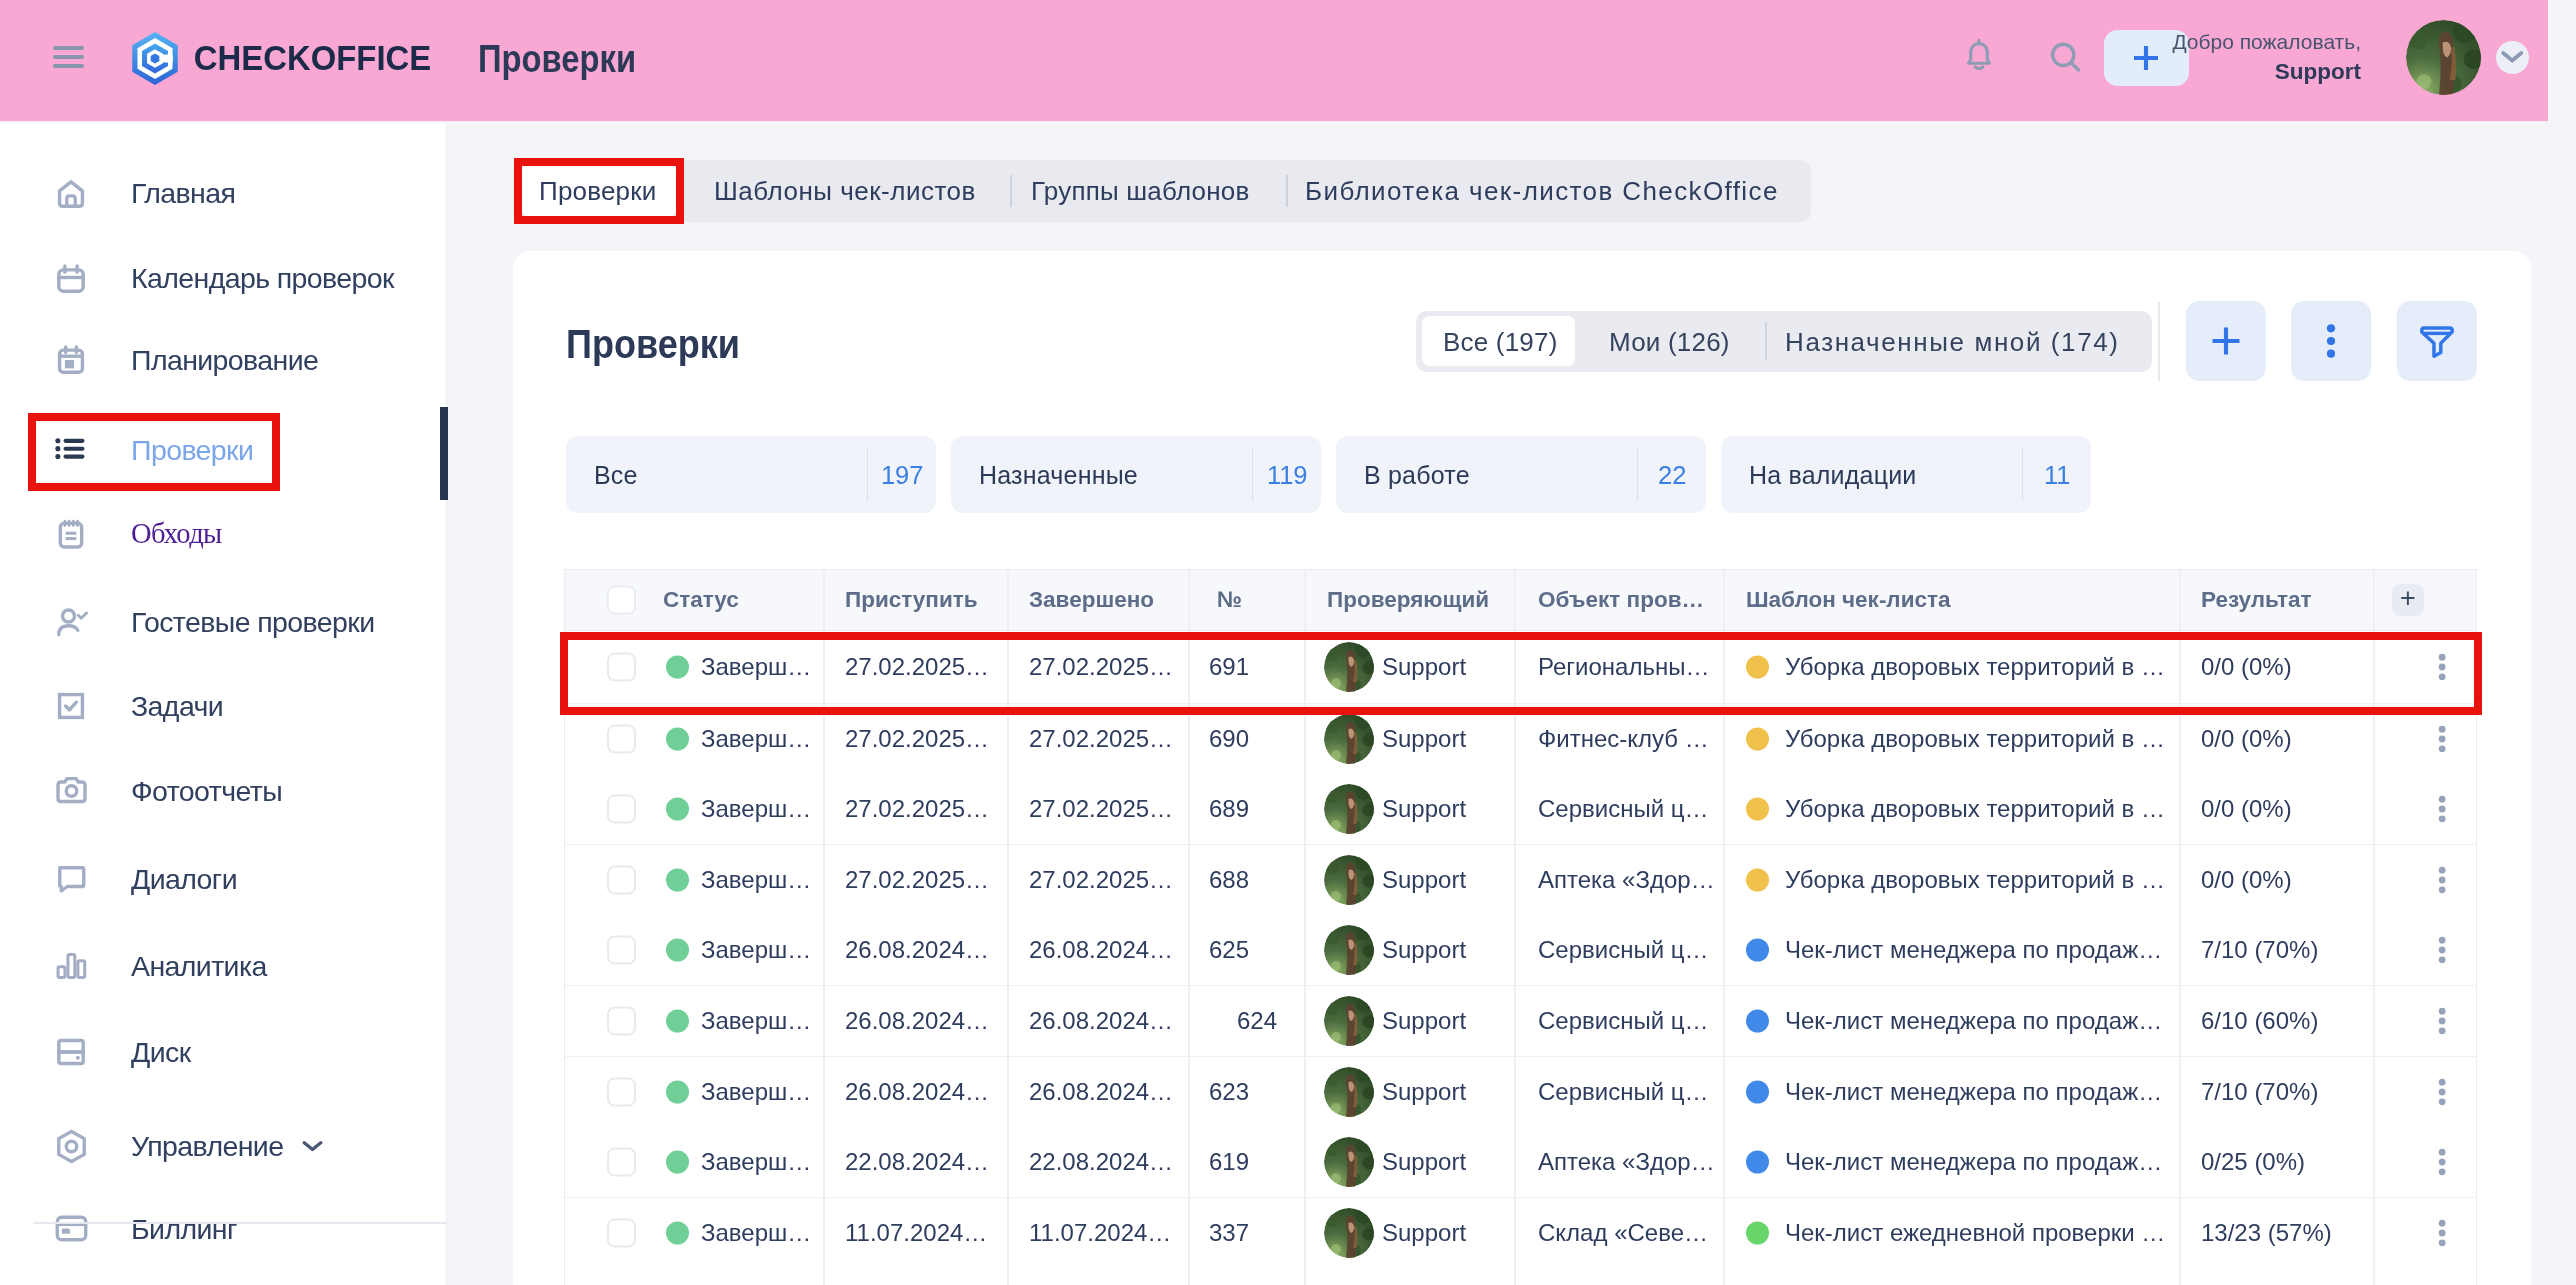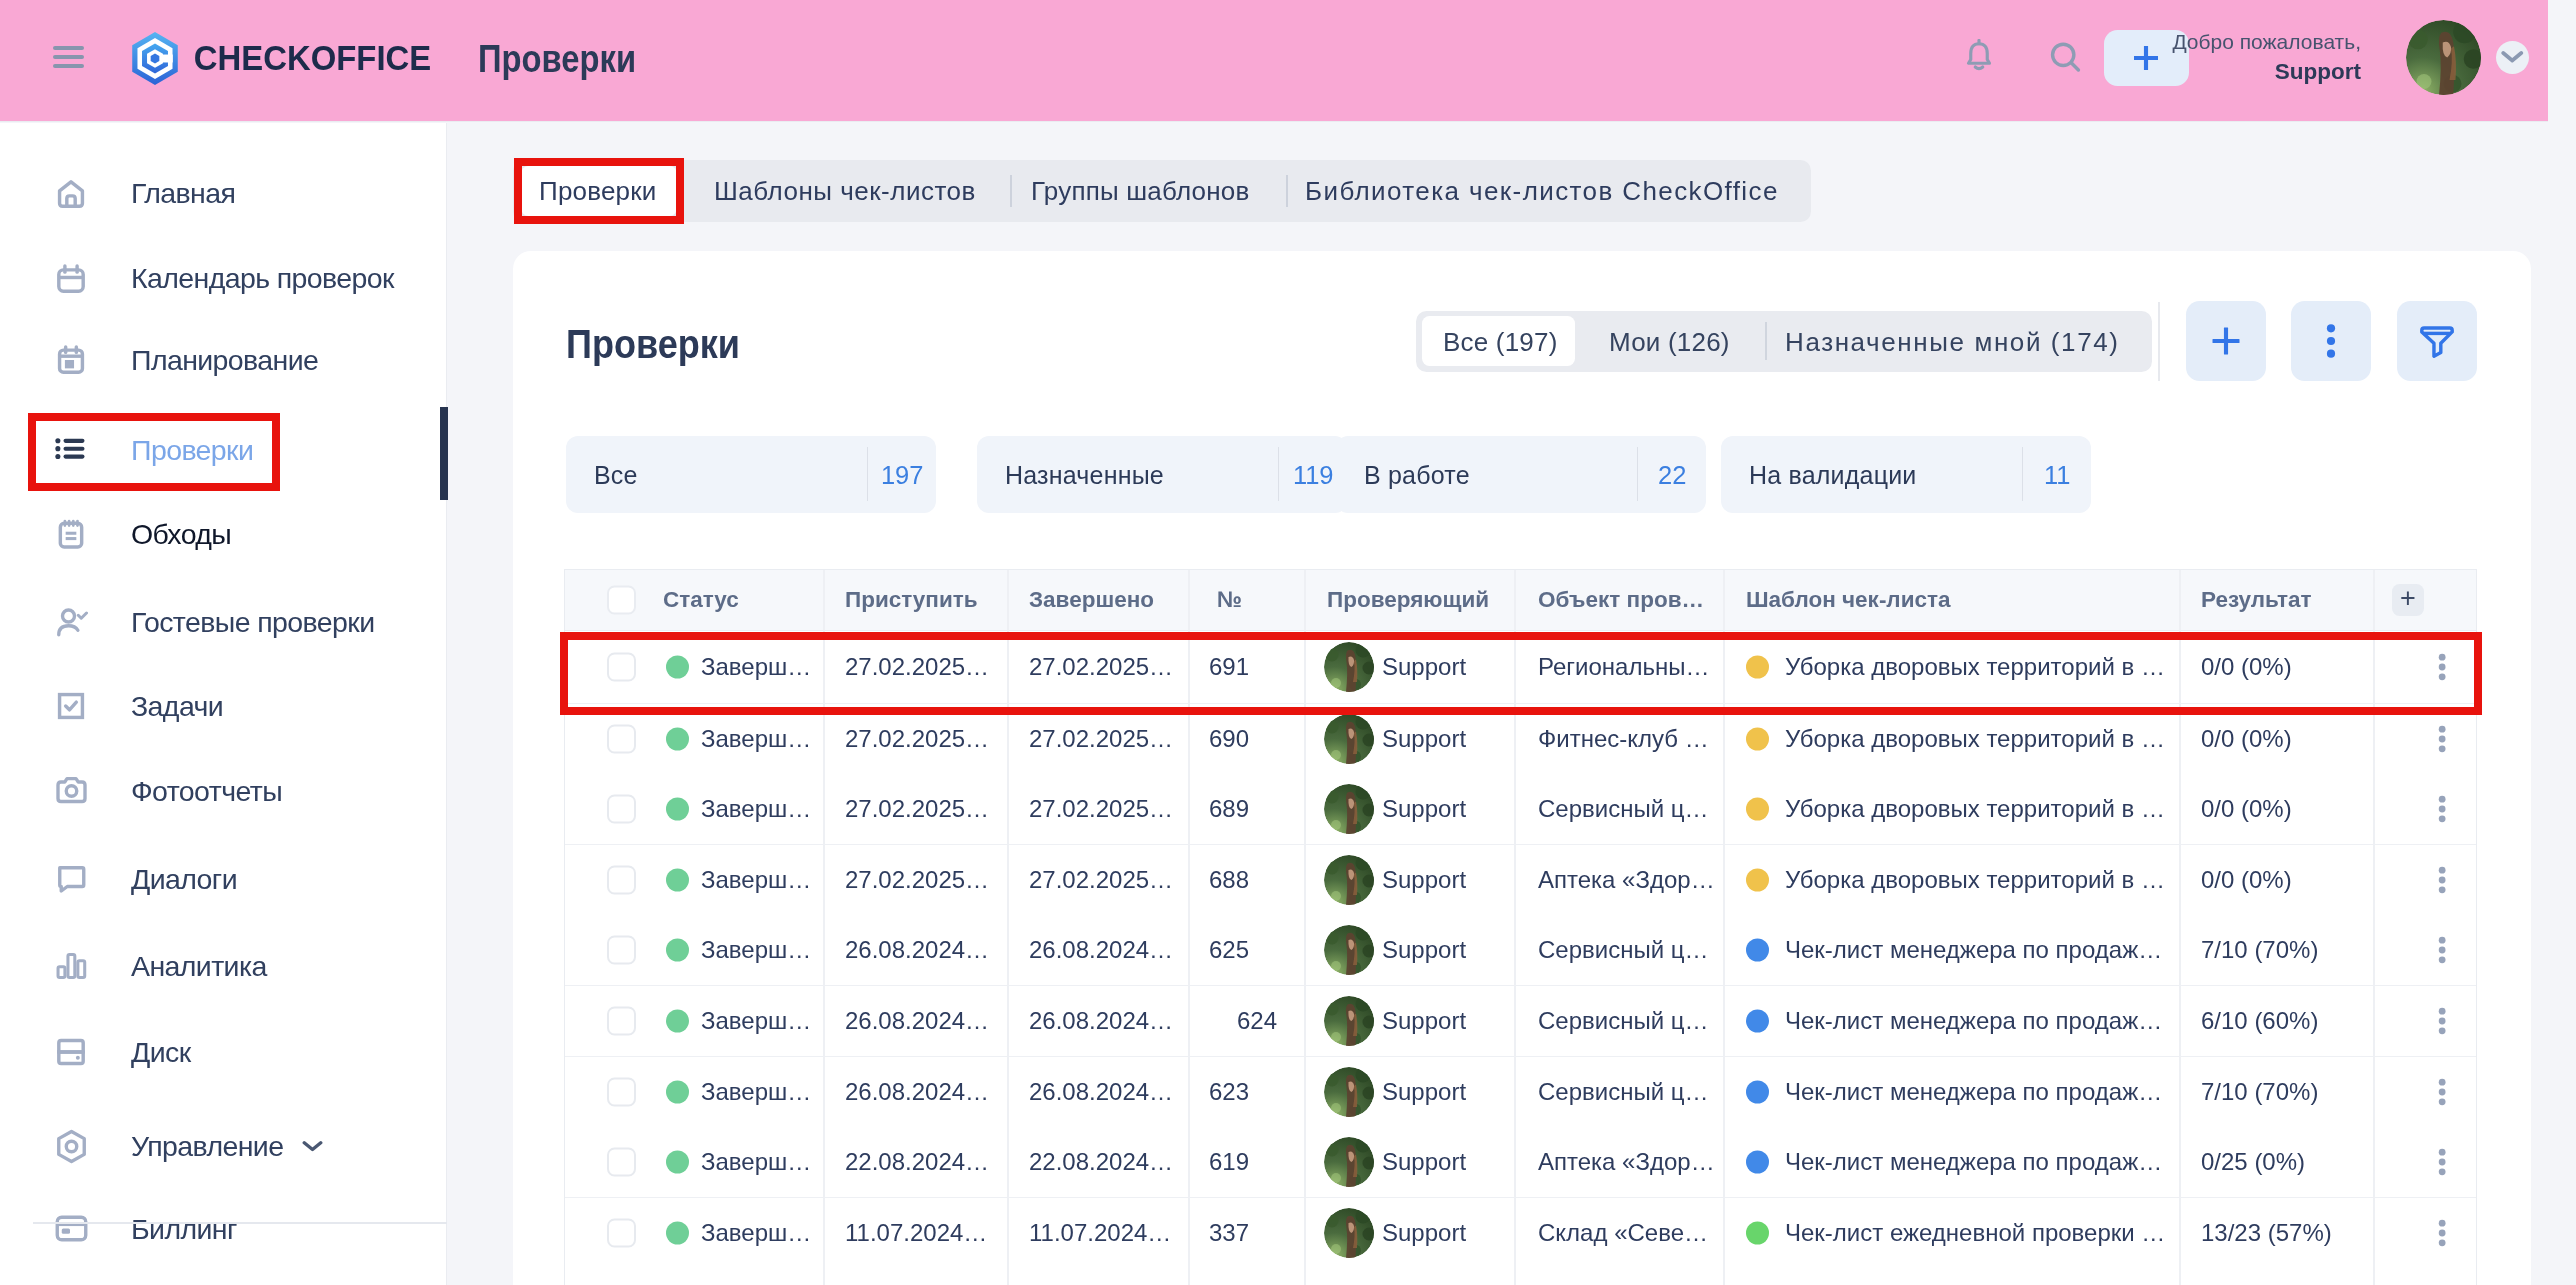--- a/index.html
+++ b/index.html
@@ -182,21 +182,21 @@
       <svg width="32" height="32" viewBox="0 0 42 42" style="">
         <rect x="7" y="7" width="28" height="31" rx="5" fill="none" stroke="#a3aec5" stroke-width="4.5"></rect>
         <line x1="14" y1="20" x2="28" y2="20" stroke="#a3aec5" stroke-width="4"></line>
         <line x1="14" y1="27" x2="28" y2="27" stroke="#a3aec5" stroke-width="4"></line>
         <line x1="13" y1="4" x2="13" y2="10" stroke="#a3aec5" stroke-width="3.5" stroke-linecap="round"></line>
         <line x1="18.5" y1="4" x2="18.5" y2="10" stroke="#a3aec5" stroke-width="3.5" stroke-linecap="round"></line>
         <line x1="24" y1="4" x2="24" y2="10" stroke="#a3aec5" stroke-width="3.5" stroke-linecap="round"></line>
         <line x1="29.5" y1="4" x2="29.5" y2="10" stroke="#a3aec5" stroke-width="3.5" stroke-linecap="round"></line>
       </svg>
     </div>
-<div class="navlabel" style="top:411px; transform:translateY(-50%); color:#0f172a;">Обходы</div>
+<div class="navlabel" style="top:411px; transform:translateY(-50%); color:#4c1d95;font-family:Liberation Serif, serif;">Обходы</div>
 <div class="navicon" style="top:483px;">
       <svg width="33" height="32" viewBox="0 0 44 42" style="">
         <circle cx="18" cy="13" r="8" fill="none" stroke="#a3aec5" stroke-width="4.5"></circle>
         <path d="M5 38 Q5 26 18 26 Q27 26 30.5 32" fill="none" stroke="#a3aec5" stroke-width="4.5" stroke-linecap="round"></path>
         <path d="M31 12 L35 16 L42 9" fill="none" stroke="#a3aec5" stroke-width="4" stroke-linecap="round" stroke-linejoin="round"></path>
       </svg>
     </div>
 <div class="navlabel" style="top:499px; transform:translateY(-50%); color:#31405f;">Гостевые проверки</div>
 <div class="navicon" style="top:567px;">
       <svg width="32" height="32" viewBox="0 0 42 42" style="">
@@ -297,21 +297,21 @@
       <svg width="38" height="38" viewBox="0 0 50 50" style="">
         <path d="M8 8 L42 8 Q45 8 45 11 L45 13 L30 28 L30 40 L21 45 L21 28 L5 13 L5 11 Q5 8 8 8 Z" fill="none" stroke="#3275e8" stroke-width="4.5" stroke-linejoin="round"></path>
         <line x1="7" y1="15" x2="43" y2="15" stroke="#3275e8" stroke-width="4.5"></line>
       </svg>
     </div>
 <div class="chip" style="left:53px;">
       <span class="chiplabel">Все</span>
       <span class="chipsep"></span>
       <span class="chipnum">197</span>
     </div>
-<div class="chip" style="left:464px;padding-left:39px;">
+<div class="chip" style="left:438px;padding-left:39px;">
       <span class="chiplabel">Назначенные</span>
       <span class="chipsep"></span>
       <span class="chipnum">119</span>
     </div>
 <div class="chip" style="left:823px;">
       <span class="chiplabel">В работе</span>
       <span class="chipsep"></span>
       <span class="chipnum">22</span>
     </div>
 <div class="chip" style="left:1208px;">

